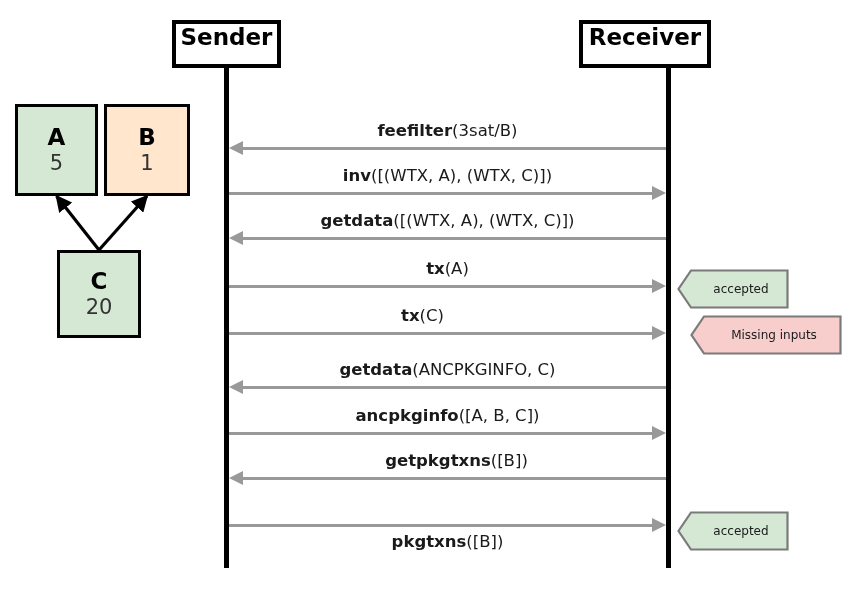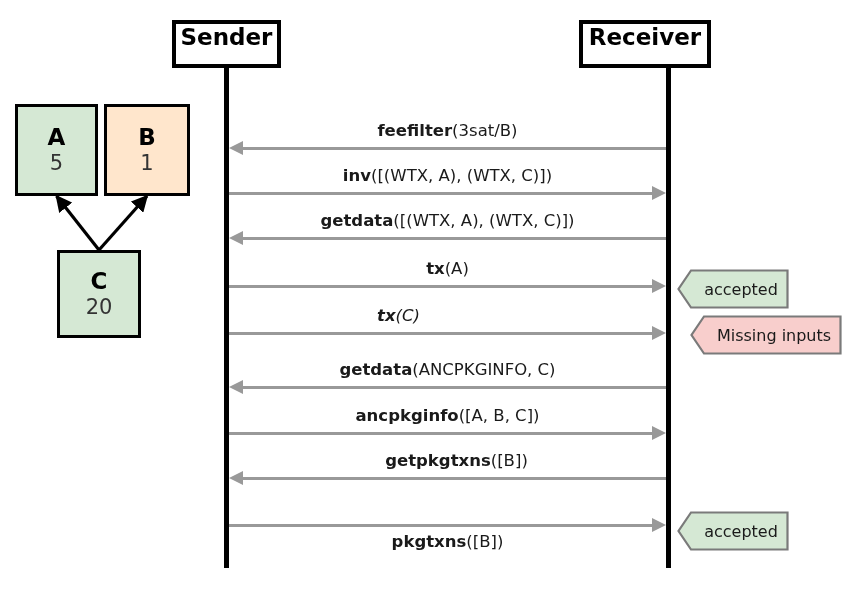--- a/index.html
+++ b/index.html
@@ -96,21 +96,21 @@
     border-bottom: 7px solid transparent;
     border-right: 14px solid #999999;
   }
   
   .badge {
     position: absolute;
     box-sizing: border-box;
     display: flex;
     align-items: center;
     justify-content: center;
-    font-size: 16px;
+    font-size: 12px;
     color: #1a1a1a;
     white-space: nowrap;
     z-index: 5;
   }
   .badge-svg {
     position: absolute;
     left: 0;
     top: 0;
   }
   .badge-text {
@@ -161,21 +161,21 @@
     <div class="msg-head right" style="top: 186px; left: 652px;"></div>
     <div class="msg-label" style="left: 229px; width: 437px; top: 166px;"><b>inv</b><span>([(WTX, A), (WTX, C)])</span></div>
     <div class="msg-line" style="top: 237px; left: 241px; width: 425px;"></div>
     <div class="msg-head left" style="top: 231px; left: 229px;"></div>
     <div class="msg-label" style="left: 229px; width: 437px; top: 211px;"><b>getdata</b><span>([(WTX, A), (WTX, C)])</span></div>
     <div class="msg-line" style="top: 285px; left: 229px; width: 425px;"></div>
     <div class="msg-head right" style="top: 279px; left: 652px;"></div>
     <div class="msg-label" style="left: 229px; width: 437px; top: 259px;"><b>tx</b><span>(A)</span></div>
     <div class="msg-line" style="top: 332px; left: 229px; width: 425px;"></div>
     <div class="msg-head right" style="top: 326px; left: 652px;"></div>
-    <div class="msg-label" style="left: 220px; width: 357px; top: 306px; font-style: italic;"><b>tx</b><span>(C)</span></div>
+    <div class="msg-label" style="left: 244px; width: 357px; top: 306px;"><b>tx</b><span>(C)</span></div>
     <div class="msg-line" style="top: 386px; left: 241px; width: 425px;"></div>
     <div class="msg-head left" style="top: 380px; left: 229px;"></div>
     <div class="msg-label" style="left: 229px; width: 437px; top: 360px;"><b>getdata</b><span>(ANCPKGINFO, C)</span></div>
     <div class="msg-line" style="top: 432px; left: 229px; width: 425px;"></div>
     <div class="msg-head right" style="top: 426px; left: 652px;"></div>
     <div class="msg-label" style="left: 229px; width: 437px; top: 406px;"><b>ancpkginfo</b><span>([A, B, C])</span></div>
     <div class="msg-line" style="top: 477px; left: 241px; width: 425px;"></div>
     <div class="msg-head left" style="top: 471px; left: 229px;"></div>
     <div class="msg-label" style="left: 229px; width: 455px; top: 451px;"><b>getpkgtxns</b><span>([B])</span></div>
     <div class="msg-line" style="top: 524px; left: 229px; width: 425px;"></div>

